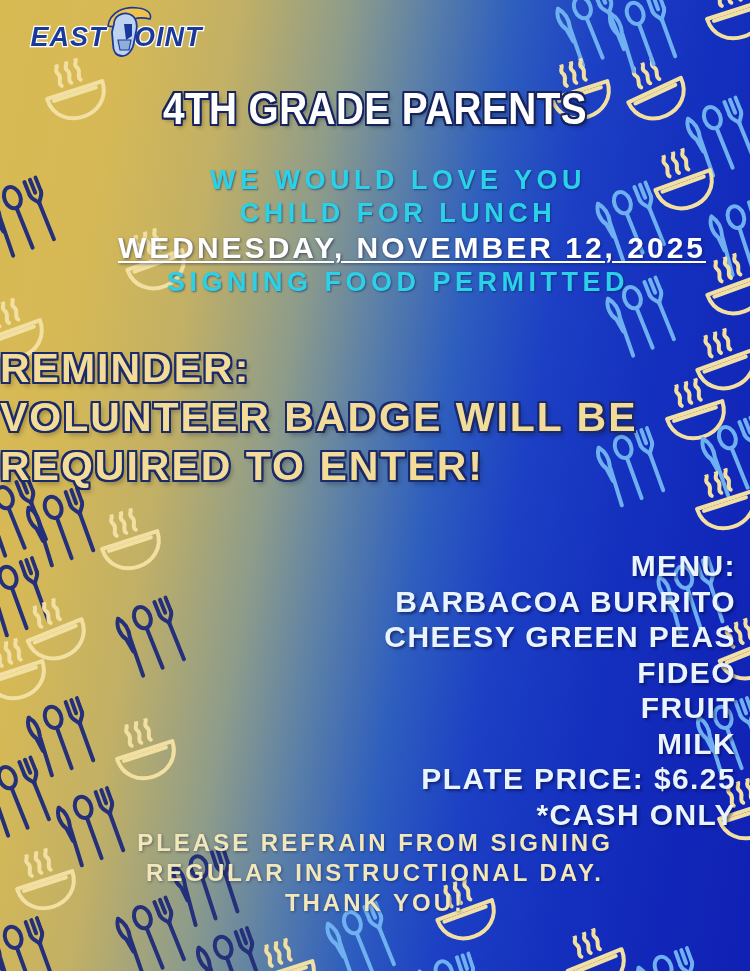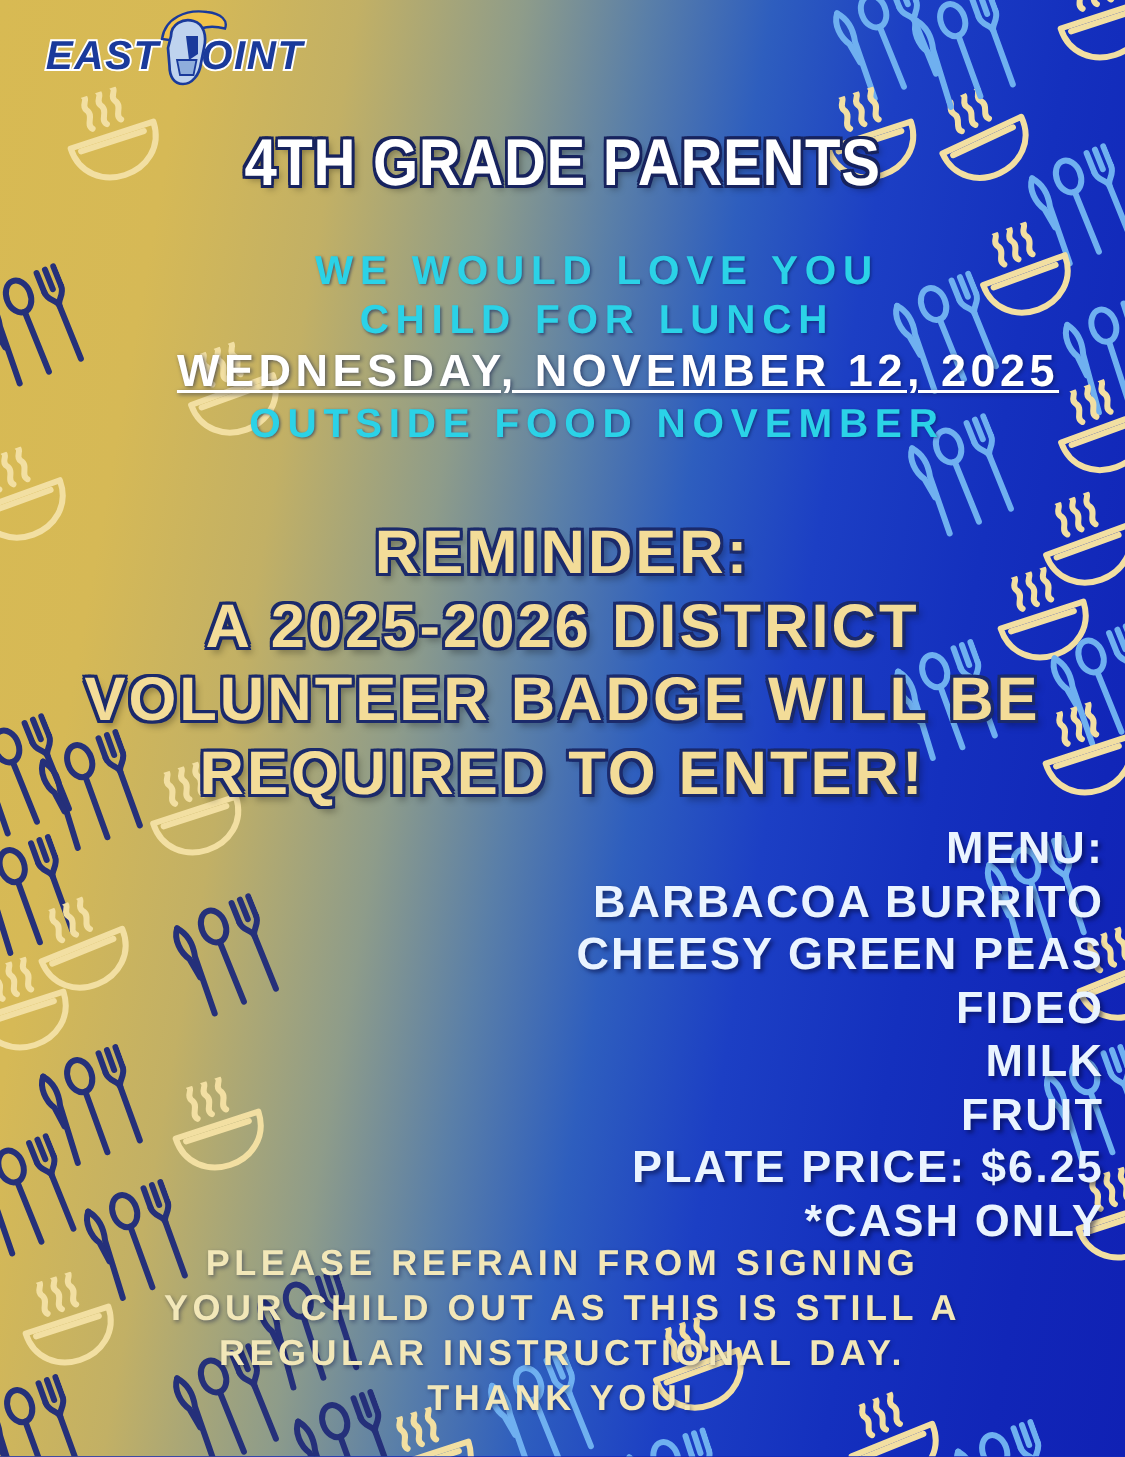--- a/index.html
+++ b/index.html
@@ -106,21 +106,20 @@
     text-decoration:underline;
     text-underline-offset:3px;
     text-decoration-thickness:2px;
     text-shadow:1px 1px 3px rgba(10,20,70,.6);
     margin-left:28px;
   }
 
   
   #reminder {
     position:absolute; top:344px; left:0; width:750px;
-    text-align:center;
     font-family:"Liberation Sans Narrow","Liberation Sans",sans-serif;
     font-weight:bold;
     font-size:41px;
     line-height:49px;
     letter-spacing:2px;
     color:#F3DC98;
     text-shadow:
       2px 0 0 #1B2A6B, -2px 0 0 #1B2A6B, 0 2px 0 #1B2A6B, 0 -2px 0 #1B2A6B,
       2px 2px 0 #1B2A6B, -2px -2px 0 #1B2A6B, 2px -2px 0 #1B2A6B, -2px 2px 0 #1B2A6B,
       3px 4px 5px rgba(0,0,0,.3);
@@ -777,41 +776,39 @@
     </div>
     <div class="lg-line1">EAST POINT</div>
   </div>
 
   <div id="headline">4TH GRADE PARENTS</div>
 
   <div id="invite">
     <div class="ln">WE WOULD LOVE YOU</div>
     <div class="ln">CHILD FOR LUNCH</div>
     <div class="dateline">WEDNESDAY, NOVEMBER 12, 2025</div>
-    <div class="ln">OUTSIDE FOOD NOVEMBER</div>
+    <div class="ln">SIGNING FOOD PERMITTED</div>
   </div>
 
   <div id="reminder">
     <div>REMINDER:</div>
-    <div>A 2025-2026 DISTRICT</div>
     <div>VOLUNTEER BADGE WILL BE</div>
     <div>REQUIRED TO ENTER!</div>
   </div>
 
   <div id="menu">
     <div>MENU:</div>
     <div>BARBACOA BURRITO</div>
     <div>CHEESY GREEN PEAS</div>
     <div>FIDEO</div>
+    <div>FRUIT</div>
     <div>MILK</div>
-    <div>FRUIT</div>
     <div>PLATE PRICE: $6.25</div>
     <div>*CASH ONLY</div>
   </div>
 
   <div id="footer">
     <div>PLEASE REFRAIN FROM SIGNING</div>
-    <div>YOUR CHILD OUT AS THIS IS STILL A</div>
     <div>REGULAR INSTRUCTIONAL DAY.</div>
     <div>THANK YOU!</div>
   </div>
 
 </div>
 
 </body></html>

